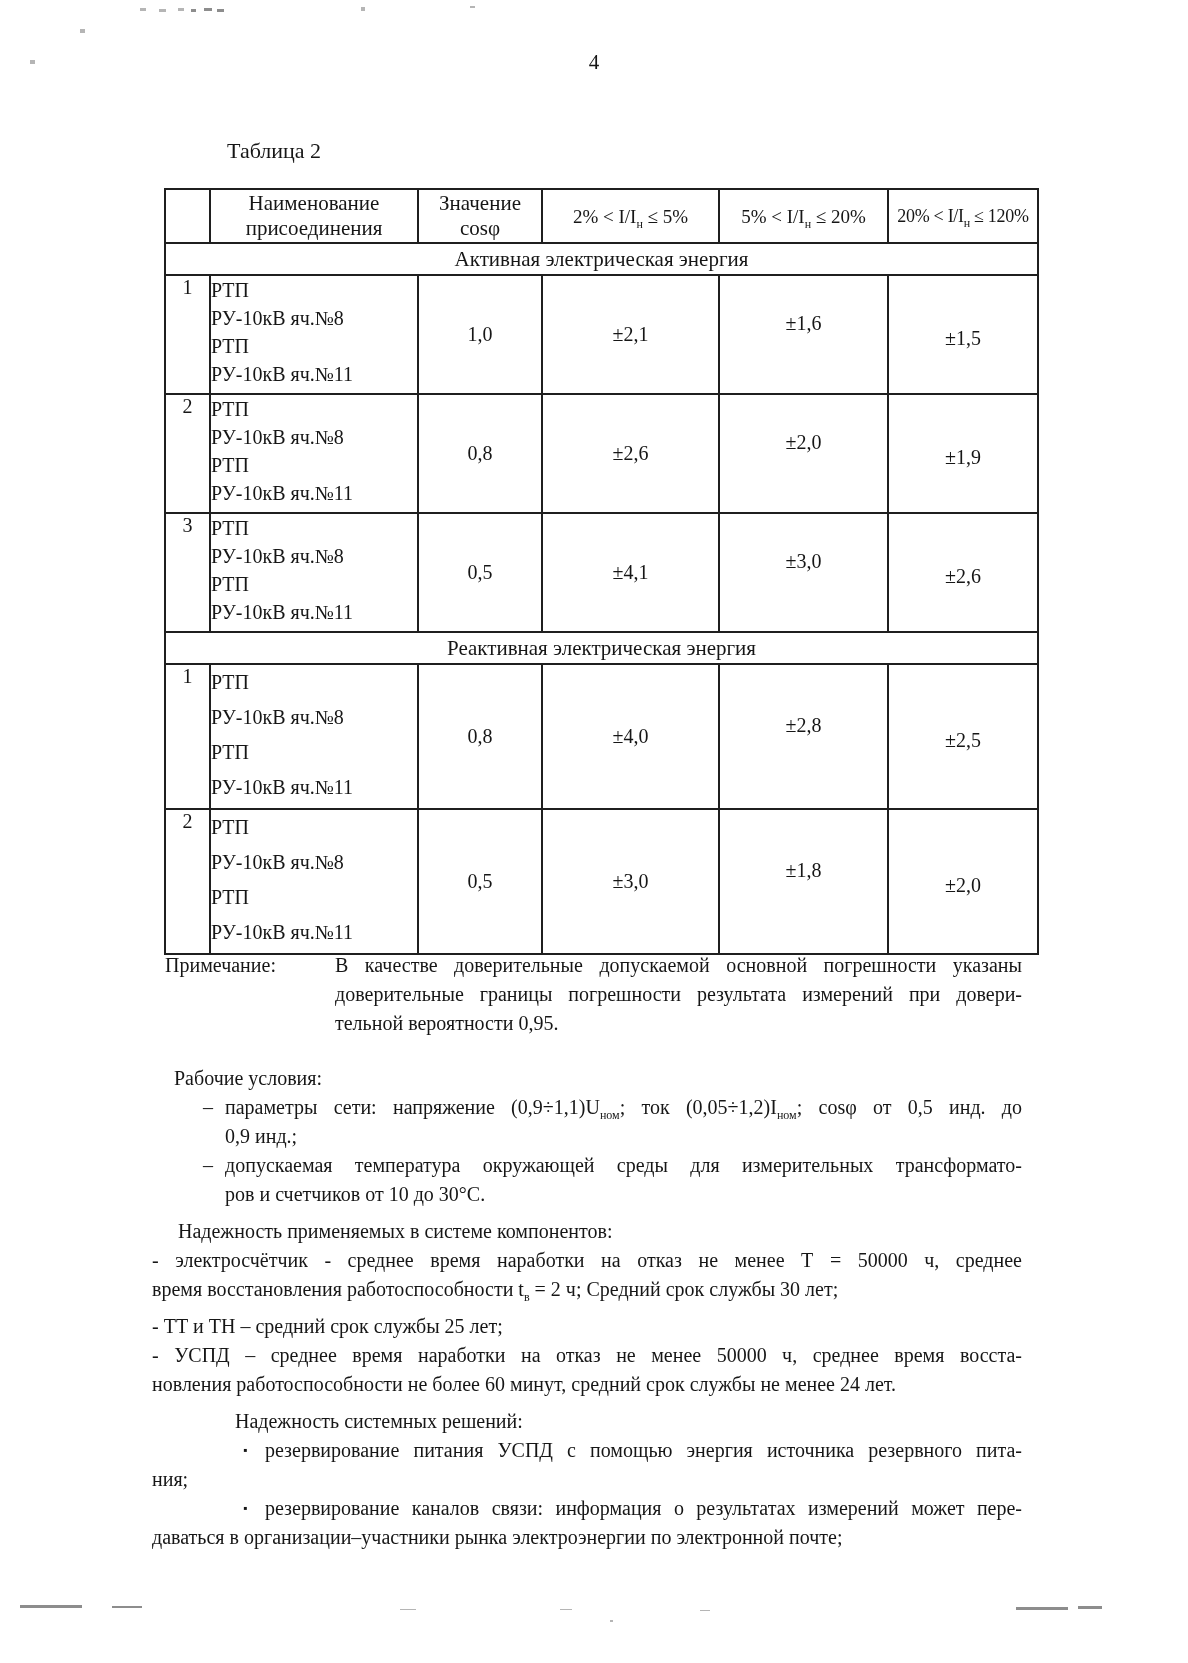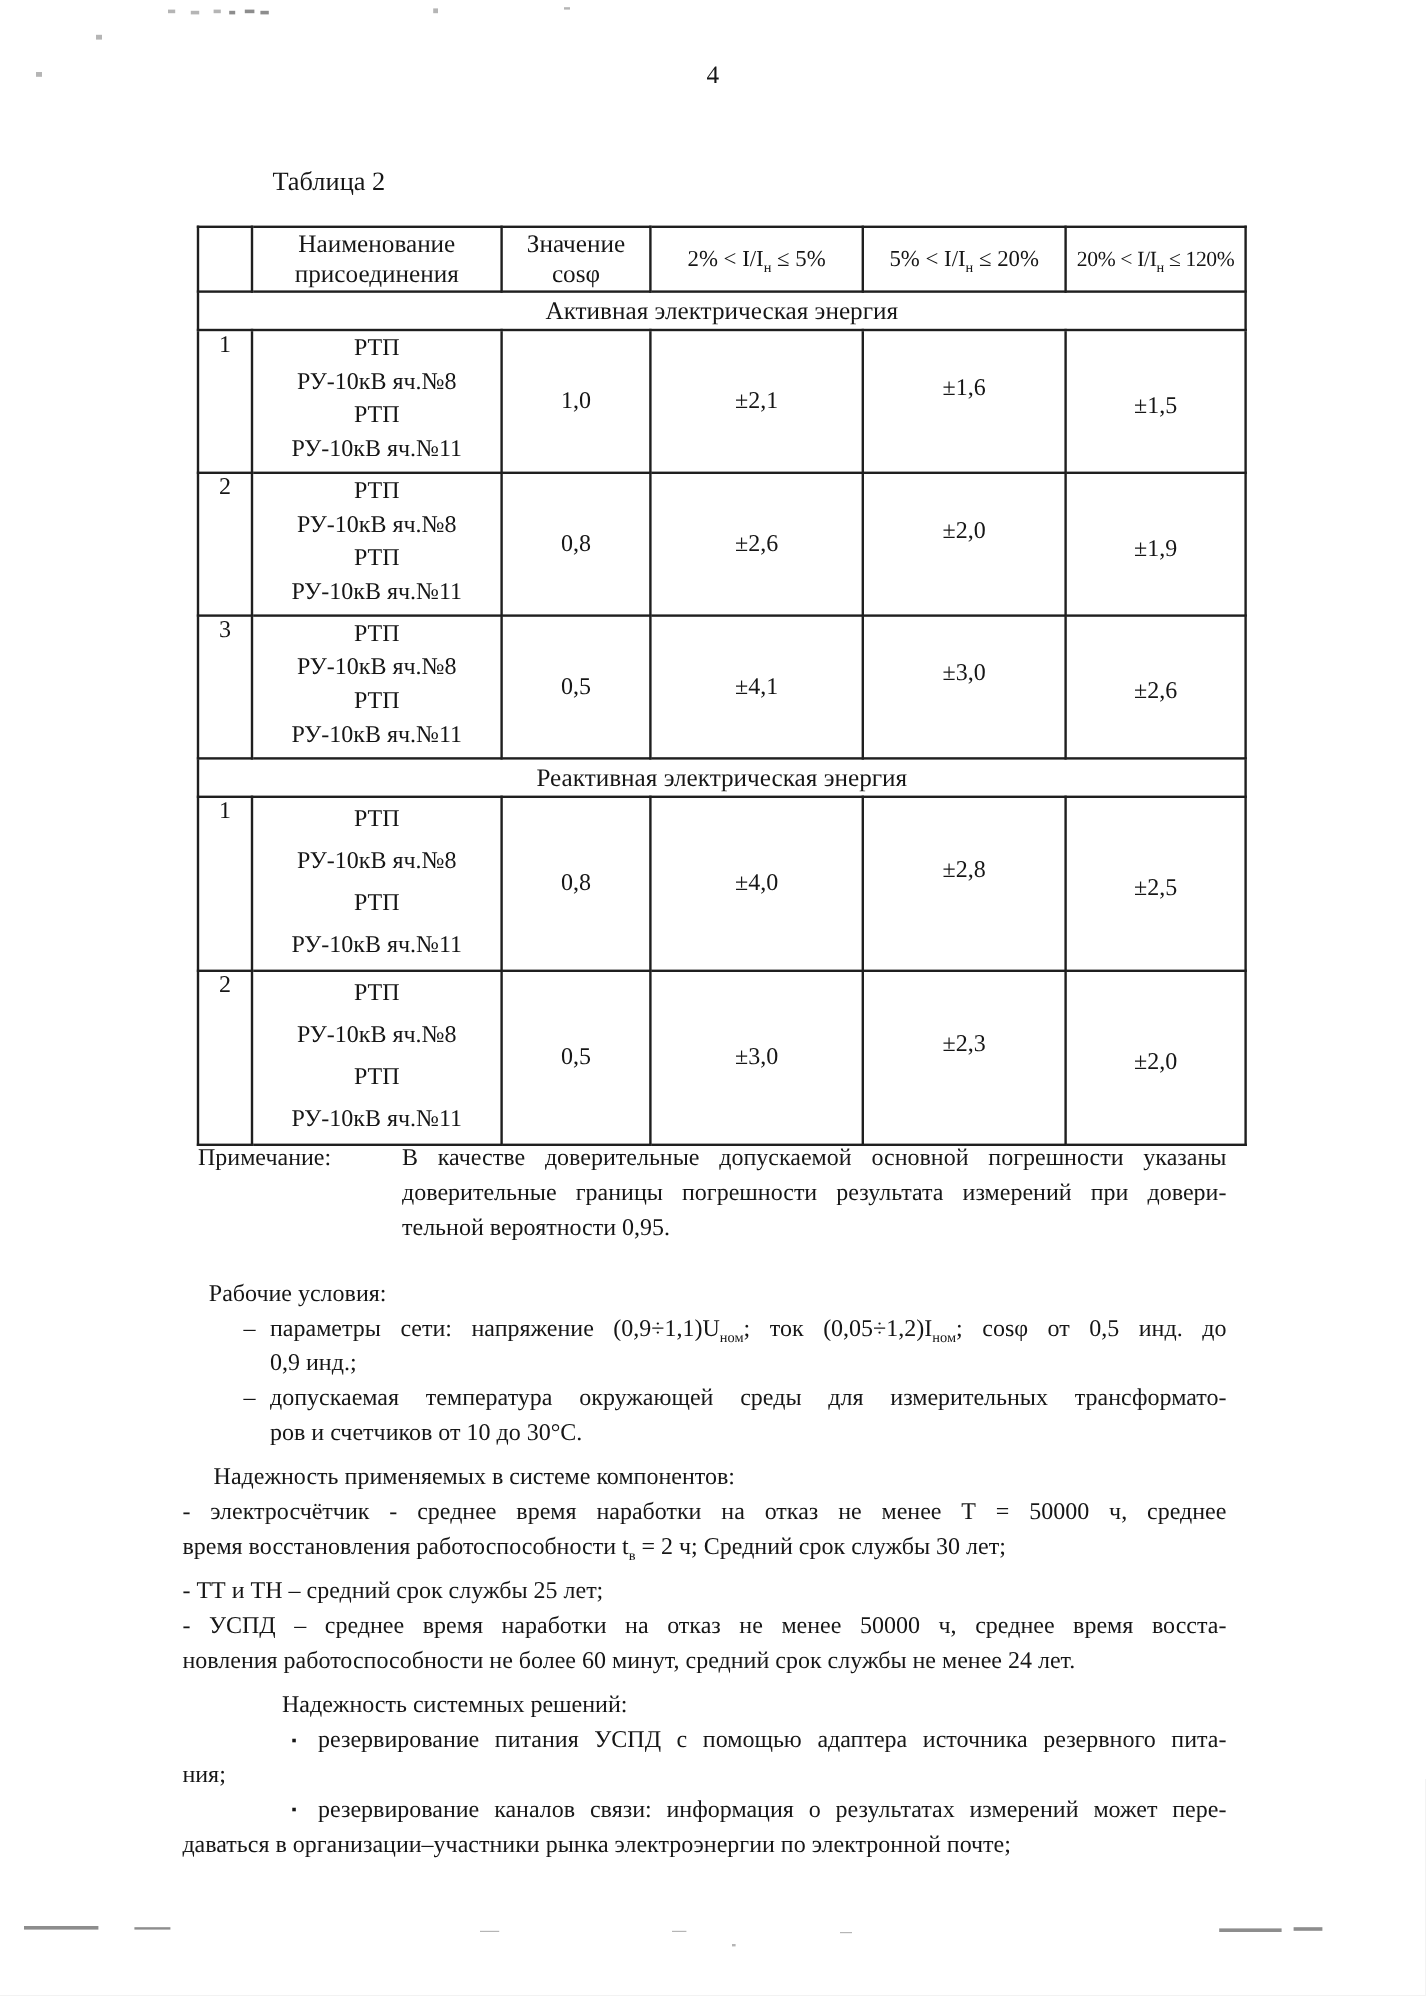--- a/index.html
+++ b/index.html
@@ -31,21 +31,21 @@
   }
   thead tr{height:54px;}
   thead th{text-align:center;vertical-align:middle;font-size:21px;line-height:25px;}
   th.th-range{font-size:19px;white-space:nowrap;}
   th.th-range.last{font-size:18px;letter-spacing:-0.3px;}
   td.band{height:30px;text-align:center;vertical-align:middle;font-size:21px;}
   tr.data-row td{height:117px;}
   tr.data-row.tall td{height:143px;}
   td.cell-num{vertical-align:top;text-align:center;font-size:20px;padding-top:5px;}
   td.cell-name{vertical-align:top;padding:3px 0 0 9px;font-size:20px;}
-  td.cell-name .name-wrap div{line-height:28px;white-space:nowrap;text-align:center;}
+  td.cell-name .name-wrap div{line-height:28px;white-space:nowrap;}
   tr.tall td.cell-name .name-wrap div{line-height:35px;}
   td.cell-val{text-align:center;vertical-align:middle;font-size:20px;}
   td.cell-val span{position:relative;display:inline-block;}
   td.cell-val span.raise{top:-11px;}
   td.cell-val span.lower{top:4px;}
   sub{font-size:12px;line-height:0;}
   
   .notes{position:absolute;top:951px;left:152px;width:870px;font-size:20px;}
   .blk{position:relative;}
   .blk.gap{margin-top:8px;}
@@ -181,21 +181,21 @@
           <td class="cell-name">
             <div class="name-wrap">
               <div>РТП</div>
               <div>РУ-10кВ яч.№8</div>
               <div>РТП</div>
               <div>РУ-10кВ яч.№11</div>
             </div>
           </td>
           <td class="cell-val"><span>0,5</span></td>
           <td class="cell-val"><span>±3,0</span></td>
-          <td class="cell-val"><span class="raise">±2,3</span></td>
+          <td class="cell-val"><span class="raise">±1,8</span></td>
           <td class="cell-val"><span class="lower">±2,0</span></td>
         </tr>
       </tbody>
   </table>
 
   <div class="notes">
       <div class="blk note">
         <span class="note-label">Примечание:</span>
         <div class="note-body">
           <div class="line just first"><span>В качестве доверительные допускаемой основной погрешности указаны</span></div>
@@ -225,21 +225,21 @@
         <div class="line first"><span>- ТТ и ТН – средний срок службы 25 лет;</span></div>
       </div>
       <div class="blk para">
         <div class="line just first"><span>- УСПД – среднее время наработки на отказ не менее 50000 ч, среднее время восста-</span></div>
         <div class="line cont"><span>новления работоспособности не более 60 минут, средний срок службы не менее 24 лет.</span></div>
       </div>
       <div class="blk heading3 gap">
         <div class="line first"><span>Надежность системных решений:</span></div>
       </div>
       <div class="blk bullet">
-        <div class="line just first"><span class="marker">▪</span><span>резервирование питания УСПД с помощью адаптера источника резервного пита-</span></div>
+        <div class="line just first"><span class="marker">▪</span><span>резервирование питания УСПД с помощью энергия источника резервного пита-</span></div>
         <div class="line cont"><span>ния;</span></div>
       </div>
       <div class="blk bullet">
         <div class="line just first"><span class="marker">▪</span><span>резервирование каналов связи: информация о результатах измерений может пере-</span></div>
         <div class="line cont"><span>даваться в организации–участники  рынка электроэнергии по электронной почте;</span></div>
       </div>
     </div>
 </div>
 
 </body></html>

